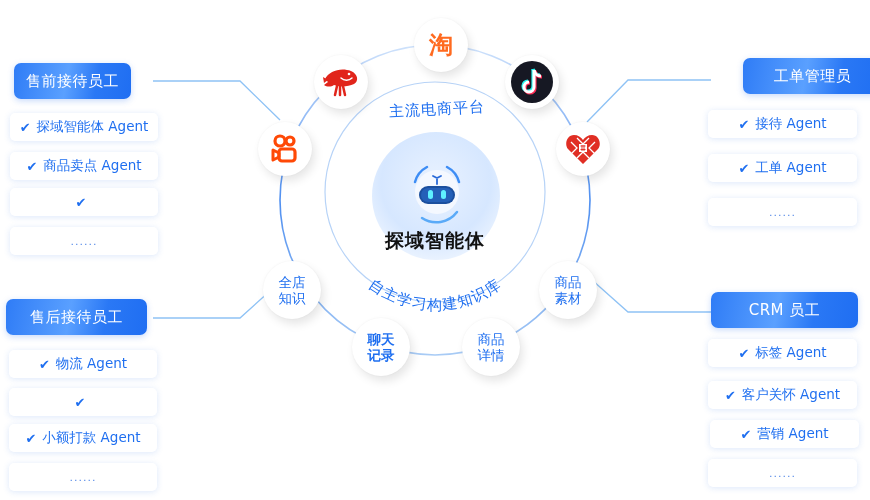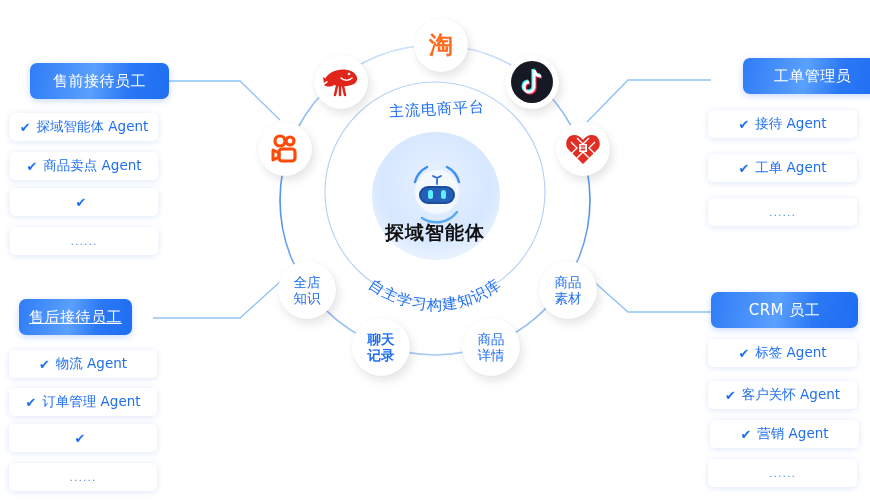--- a/index.html
+++ b/index.html
@@ -32,21 +32,21 @@
   .node.text-node {
     width: 58px; height: 58px; flex-direction: column; color: #1f6ff0; font-size: 13.5px; line-height: 16px;
   }
   .node.logo-node { width: 54px; height: 54px; }
 
   .center-blob {
     position: absolute; left: 372px; top: 132px; width: 128px; height: 128px; border-radius: 50%;
     background: radial-gradient(circle at 50% 40%, #e9f2ff 0%, #d6e7ff 55%, #ecf4ff 80%, rgba(255,255,255,0) 100%);
   }
   .center-title {
-    position: absolute; left: 360px; top: 220px; width: 150px; text-align: center;
+    position: absolute; left: 360px; top: 228px; width: 150px; text-align: center;
     font-size: 19px; font-weight: bold; color: #111111; letter-spacing: 1px;
   }
   .arc-label-top {
     position: absolute; left: 382px; top: 100px; width: 110px; text-align: center;
     color: #1f6ff0; font-size: 15px; transform: rotate(-3deg); letter-spacing: 1px;
   }
 </style>
 </head>
 <body>
 
@@ -126,62 +126,62 @@
 
 <div class="node logo-node" style="left:556px;top:122px;">
   <svg width="36" height="34" viewBox="0 0 36 34">
     <path d="M18 32 L3 17 C-1 12 2 3 9 3 C13 3 16 5 18 8 C20 5 23 3 27 3 C34 3 37 12 33 17 Z" fill="#e02e24"></path>
     <path d="M6 10 L12 16 L6 22 M30 10 L24 16 L30 22 M12 6 L18 12 L24 6 M12 26 L18 20 L24 26" fill="none" stroke="#ffffff" stroke-width="1.3"></path>
     <rect x="14" y="12" width="8" height="8" fill="#ffffff"></rect>
     <path d="M15.5 14 H20.5 M15.5 17.5 H20.5 M17 13 V19 M19 13 V19" stroke="#e02e24" stroke-width="0.9"></path>
   </svg>
 </div>
 
-<div class="node text-node" style="left:278px;top:261px;">
+<div class="node text-node" style="left:263px;top:261px;">
   <span>全店</span>
   <span>知识</span>
 </div>
 <div class="node text-node" style="left:352px;top:318px;font-weight:bold;">
   <span>聊天</span>
   <span>记录</span>
 </div>
 <div class="node text-node" style="left:462px;top:318px;">
   <span>商品</span>
   <span>详情</span>
 </div>
 <div class="node text-node" style="left:539px;top:261px;">
   <span>商品</span>
   <span>素材</span>
 </div>
 
-<div class="group-header" style="left:30px;top:63px;width:139px;">售前接待员工</div>
+<div class="group-header" style="left:14px;top:63px;width:117px;">售前接待员工</div>
 <div class="agent-card" style="left:10px;top:113px;width:148px;">
   <span class="check">✔</span>
   <span>探域智能体 Agent</span>
 </div>
 <div class="agent-card" style="left:10px;top:152px;width:148px;">
   <span class="check">✔</span>
   <span>商品卖点 Agent</span>
 </div>
 <div class="agent-card" style="left:10px;top:188px;width:148px;">
   <span class="check">✔</span>
 </div>
 <div class="agent-card more" style="left:10px;top:227px;width:148px;">......</div>
 
-<div class="group-header" style="left:19px;top:299px;width:113px;text-decoration:underline;">售后接待员工</div>
+<div class="group-header" style="left:6px;top:299px;width:141px;">售后接待员工</div>
 <div class="agent-card" style="left:9px;top:350px;width:148px;">
   <span class="check">✔</span>
   <span>物流 Agent</span>
 </div>
 <div class="agent-card" style="left:9px;top:388px;width:148px;">
   <span class="check">✔</span>
-  <span>订单管理 Agent</span>
 </div>
 <div class="agent-card" style="left:9px;top:424px;width:148px;">
   <span class="check">✔</span>
+  <span>小额打款 Agent</span>
 </div>
 <div class="agent-card more" style="left:9px;top:463px;width:148px;">......</div>
 
 <div class="group-header" style="left:711px;top:58px;width:139px;margin-left:32px;">工单管理员</div>
 <div class="agent-card" style="left:708px;top:110px;width:149px;">
   <span class="check">✔</span>
   <span>接待 Agent</span>
 </div>
 <div class="agent-card" style="left:708px;top:154px;width:149px;">
   <span class="check">✔</span>

